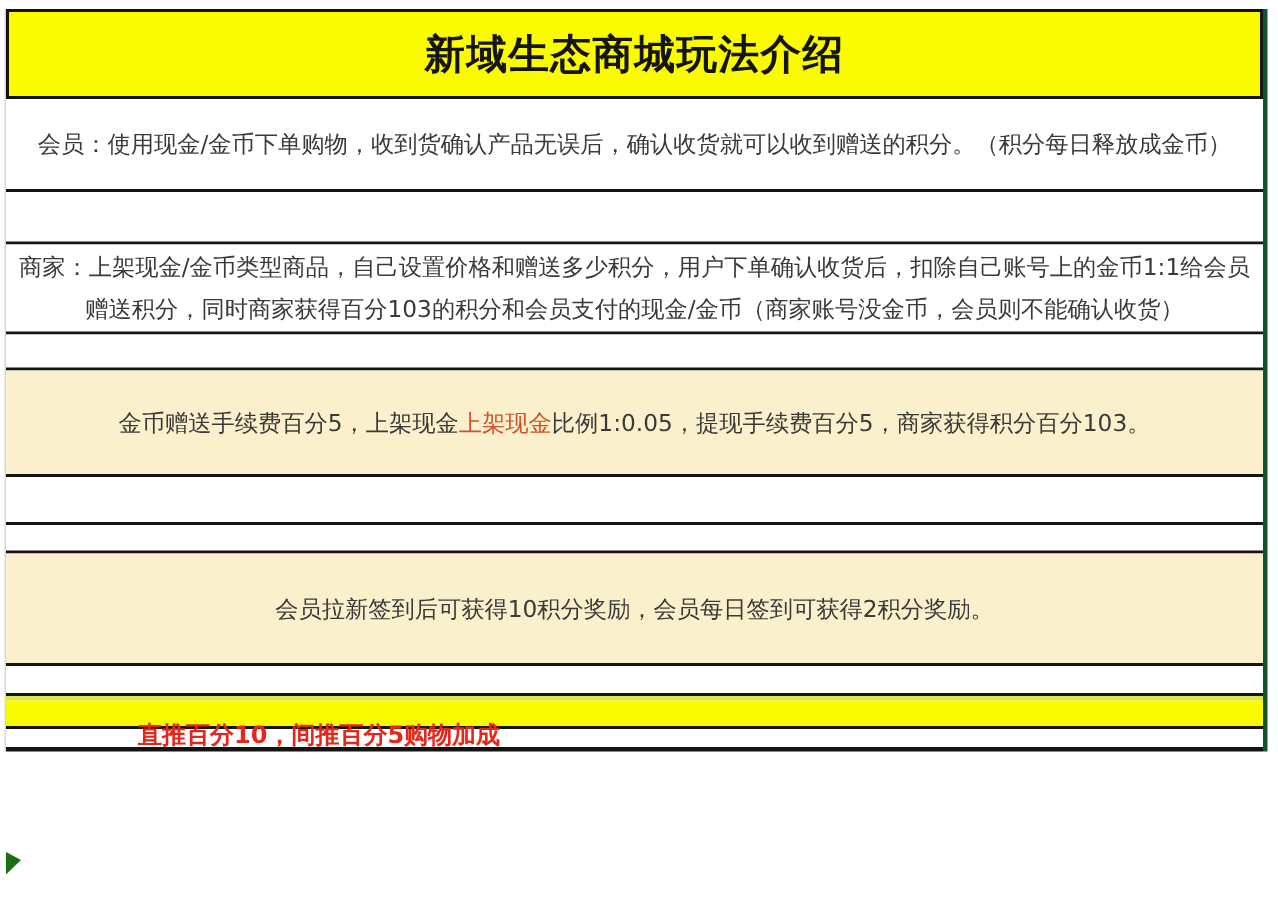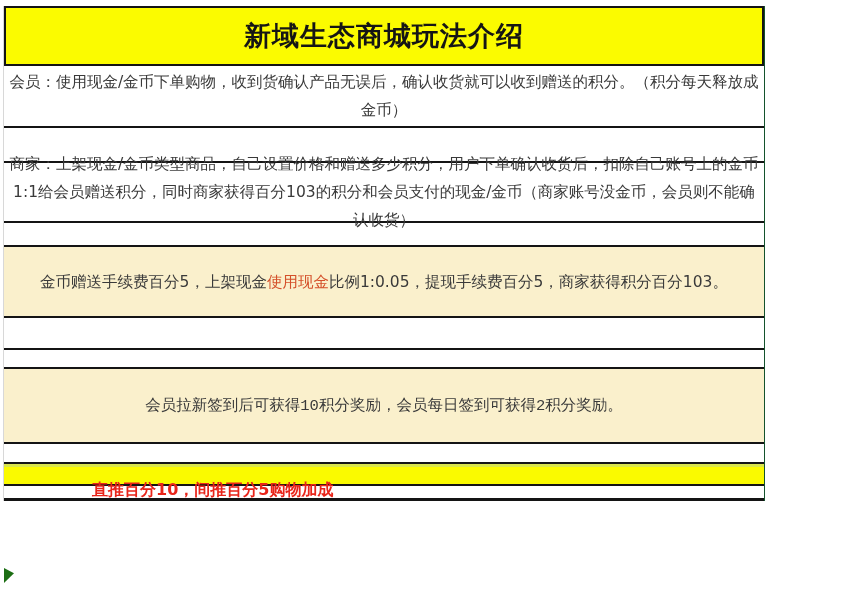--- a/index.html
+++ b/index.html
@@ -8,23 +8,23 @@
     width: 852px;
     height: 616px;
     background: #ffffff;
     font-family: "DejaVu Sans", "Liberation Sans", sans-serif;
     overflow: hidden;
   }
   .sheet {
     position: absolute;
     left: 3px;
     top: 6px;
-    width: 762px;
+    width: 842px;
     box-sizing: border-box;
-    border-right: 1px solid #14532d;
+    border-right: 3px solid #14532d;
     border-left: 1px solid #d8d8d8;
   }
   .title-band {
     box-sizing: border-box;
     height: 60px;
     border: 2px solid var(--border-black);
     background: var(--title-bg);
     display: flex;
     align-items: center;
     justify-content: center;
@@ -53,21 +53,21 @@
     border-bottom: 2px solid var(--border-black);
   }
   .row-member   { height: 62px; }
   .s1           { height: 35px; }
   .row-merchant { height: 60px; }
   .s2           { height: 24px; }
   .row-goldfee  { height: 71px; }
   .s3           { height: 32px; }
   .row-points   { height: 86px; }
   .s4           { height: 19px; }
-  .row-signin   { height: 75px; font-family: Liberation Mono, monospace; }
+  .row-signin   { height: 75px; }
   .s5           { height: 20px; }
   .hl-red { color: var(--highlight-red); }
   .footer-line1 {
     box-sizing: border-box;
     height: 23px;
     background: var(--footer-bg);
     color: var(--footer-red);
     font-weight: bold;
     font-size: 16.5px;
     line-height: 23px;
@@ -116,33 +116,33 @@
 </head>
 <body>
 
 <div class="sheet">
 
   <div class="title-band">
     <span>新域生态商城玩法介绍</span>
   </div>
 
   <div class="row white row-member">
-    <span>会员：使用现金/金币下单购物，收到货确认产品无误后，确认收货就可以收到赠送的积分。（积分每天释放成金币）</span>
+    <span>会员：使用现金/金币下单购物，收到货确认产品无误后，确认收货就可以收到赠送的积分。（积分每日释放成金币）</span>
   </div>
 
   <div class="spacer s1"></div>
 
   <div class="row white row-merchant">
     <span>商家：上架现金/金币类型商品，自己设置价格和赠送多少积分，用户下单确认收货后，扣除自己账号上的金币1:1给会员赠送积分，同时商家获得百分103的积分和会员支付的现金/金币（商家账号没金币，会员则不能确认收货）</span>
   </div>
 
   <div class="spacer s2"></div>
 
   <div class="row cream row-goldfee">
-    <span><span>金币赠送手续费百分5，上架现金</span><span class="hl-red">使用现金</span><span>比例1:0.05，提现手续费百分5，商家获得积分百分103。</span></span>
+    <span><span>金币赠送手续费百分5，上架现金</span><span class="hl-red">上架现金</span><span>比例1:0.05，提现手续费百分5，商家获得积分百分103。</span></span>
   </div>
 
   <div class="spacer s3"></div>
 
 
   <div class="spacer s4"></div>
 
   <div class="row cream row-signin">
     <span>会员拉新签到后可获得10积分奖励，会员每日签到可获得2积分奖励。</span>
   </div>

